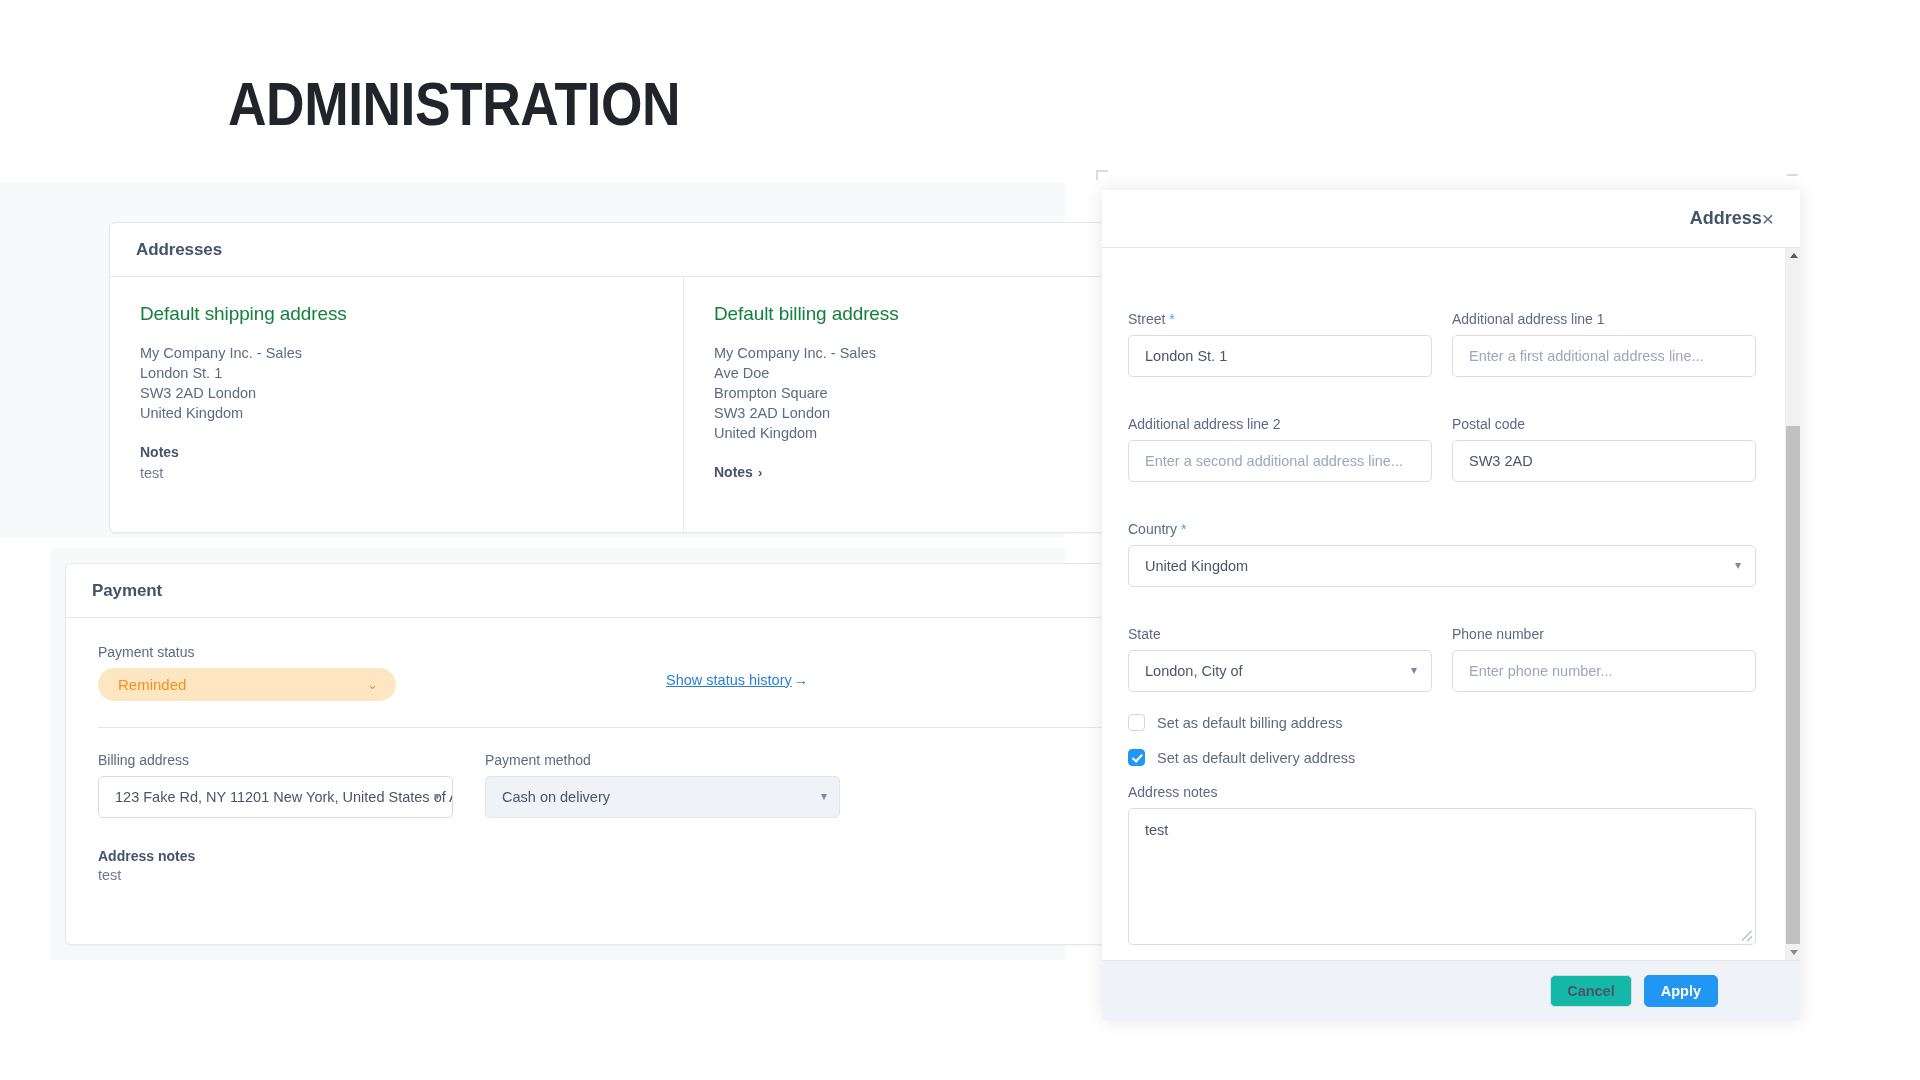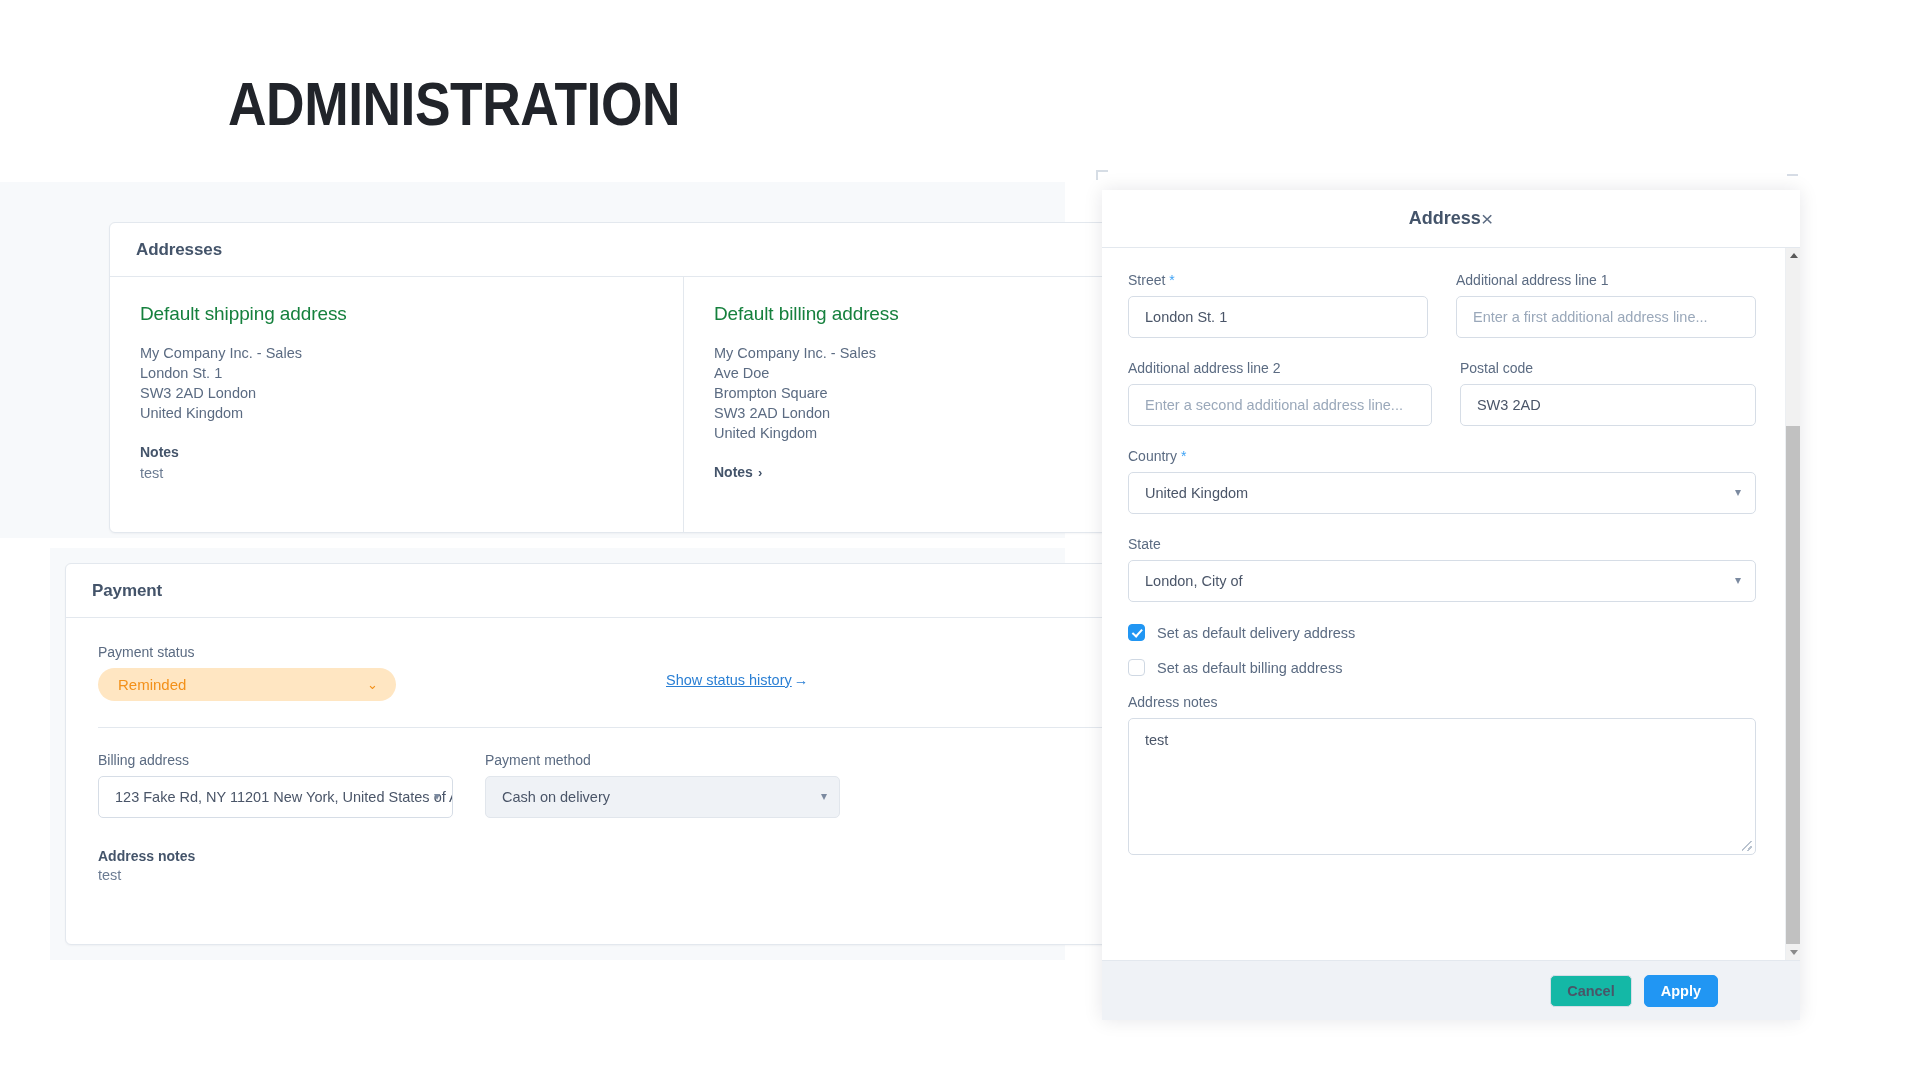--- a/index.html
+++ b/index.html
@@ -182,38 +182,38 @@
     position: absolute;
     left: 1787px; top: 174px;
     width: 11px; height: 2px;
     background: #c9d2dd;
     opacity: .75;
   }
   .drawer-head {
     height: 58px;
     display: flex;
     align-items: center;
-    justify-content: center;
+    justify-content: flex-end;
     padding: 0 26px 0 26px;
     border-bottom: 1px solid #e3e8ee;
   }
   .drawer-title {
     font-size: 18px; font-weight: 700; color: #44546a;
   }
   .close-x {
     font-size: 21px; color: #5b6b82; line-height: 1;
     cursor: pointer; font-weight: 400;
   }
   .drawer-body {
     position: relative;
     height: 712px;
     padding: 24px 44px 0 26px;
     overflow: hidden;
   }
-  .frow { display: flex; gap: 28px; margin-bottom: 22px; }
+  .frow { display: flex; gap: 20px; margin-bottom: 22px; margin-top: 39px; }
   .fcell { flex: 1 1 50%; }
   .flabel {
     font-size: 14px; color: #5b6b82; margin-bottom: 8px; display: block;
   }
   .req { color: #3ea2f5; }
   .finput {
     height: 42px;
     border: 1px solid #d6dde6;
     border-radius: 5px;
     background: #ffffff;
@@ -457,30 +457,36 @@
     </div>
 
     <div class="frow">
       <div class="fcell">
         <span class="flabel">State</span>
         <div class="finput select">
           <span>London, City of</span>
           <span class="chev">▾</span>
         </div>
       </div>
+      <div class="fcell">
+        <span class="flabel">Phone number</span>
+        <div class="finput">
+          <span class="ph">Enter phone number...</span>
+        </div>
+      </div>
+    </div>
+
+    <div class="checkrow">
+      <span class="cbox"></span>
+      <span class="checklabel">Set as default billing address</span>
     </div>
 
     <div class="checkrow">
       <span class="cbox checked"></span>
       <span class="checklabel">Set as default delivery address</span>
-    </div>
-
-    <div class="checkrow">
-      <span class="cbox"></span>
-      <span class="checklabel">Set as default billing address</span>
     </div>
 
     <span class="notes-label">Address notes</span>
     <div class="ftextarea">
       <span>test</span>
       <span class="resize-grip"></span>
     </div>
 
     <div class="vscroll">
       <span class="vs-arrow up">

